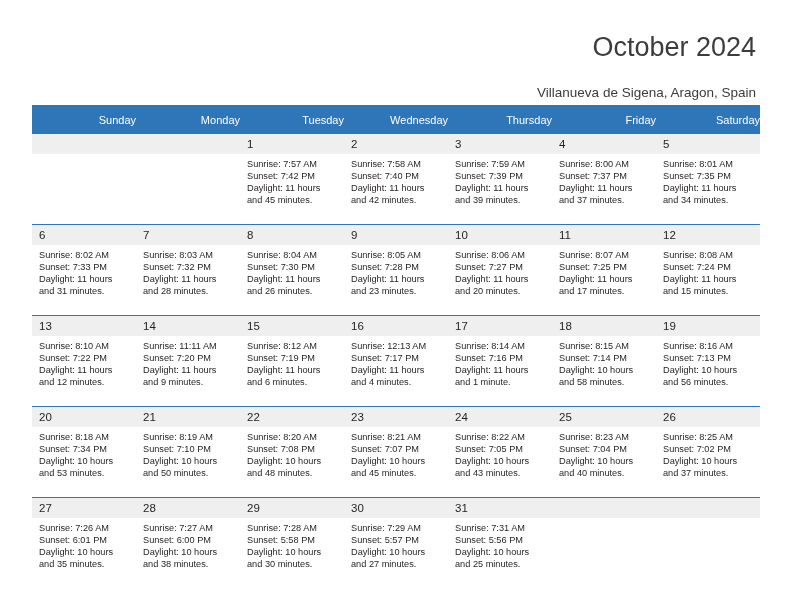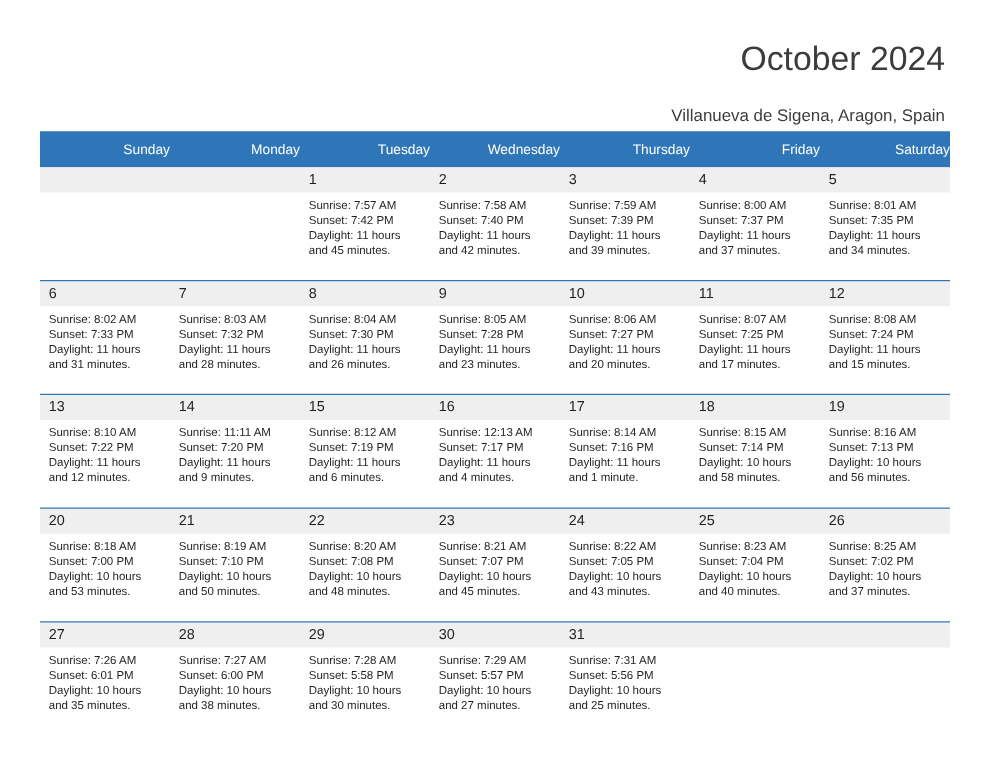--- a/index.html
+++ b/index.html
@@ -345,21 +345,21 @@
               <div>Daylight: 10 hours</div>
               <div>and 56 minutes.</div>
             </div>
           </td>
         </tr>
         <tr class="week">
           <td>
             <span class="daynum">20</span>
             <div class="info">
               <div>Sunrise: 8:18 AM</div>
-              <div>Sunset: 7:00 PM</div>
+              <div>Sunset: 7:34 PM</div>
               <div>Daylight: 10 hours</div>
               <div>and 53 minutes.</div>
             </div>
           </td>
           <td>
             <span class="daynum">21</span>
             <div class="info">
               <div>Sunrise: 8:19 AM</div>
               <div>Sunset: 7:10 PM</div>
               <div>Daylight: 10 hours</div>

